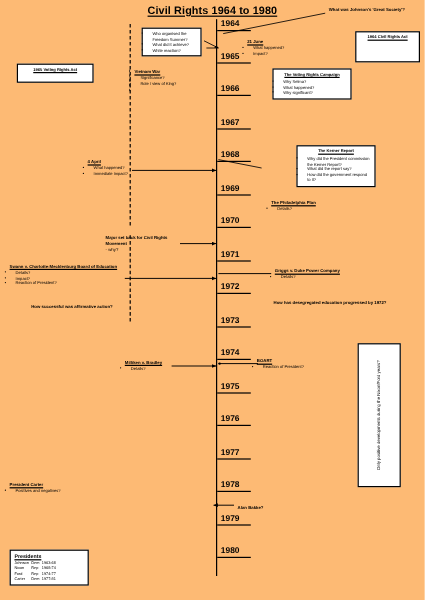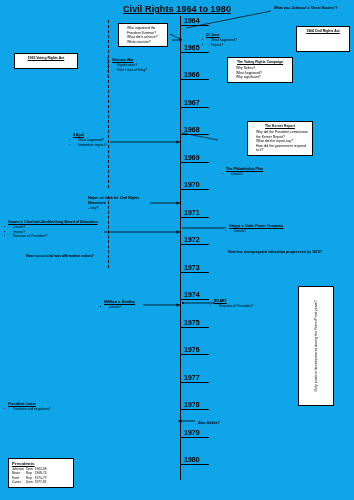--- a/index.html
+++ b/index.html
@@ -4,21 +4,21 @@
 <style>
   html, body {
     margin: 0;
     padding: 0;
     background: #ffffff;
   }
   #page {
     position: relative;
     width: 354px;
     height: 500px;
-    background: #0ea5e9;
+    background: #fdba74;
     font-family: "Liberation Sans", sans-serif;
     color: #000000;
     overflow: hidden;
   }
   .abs { position: absolute; }
 
   
   #title {
     left: 0; top: 4px; width: 354px;
     text-align: center;

